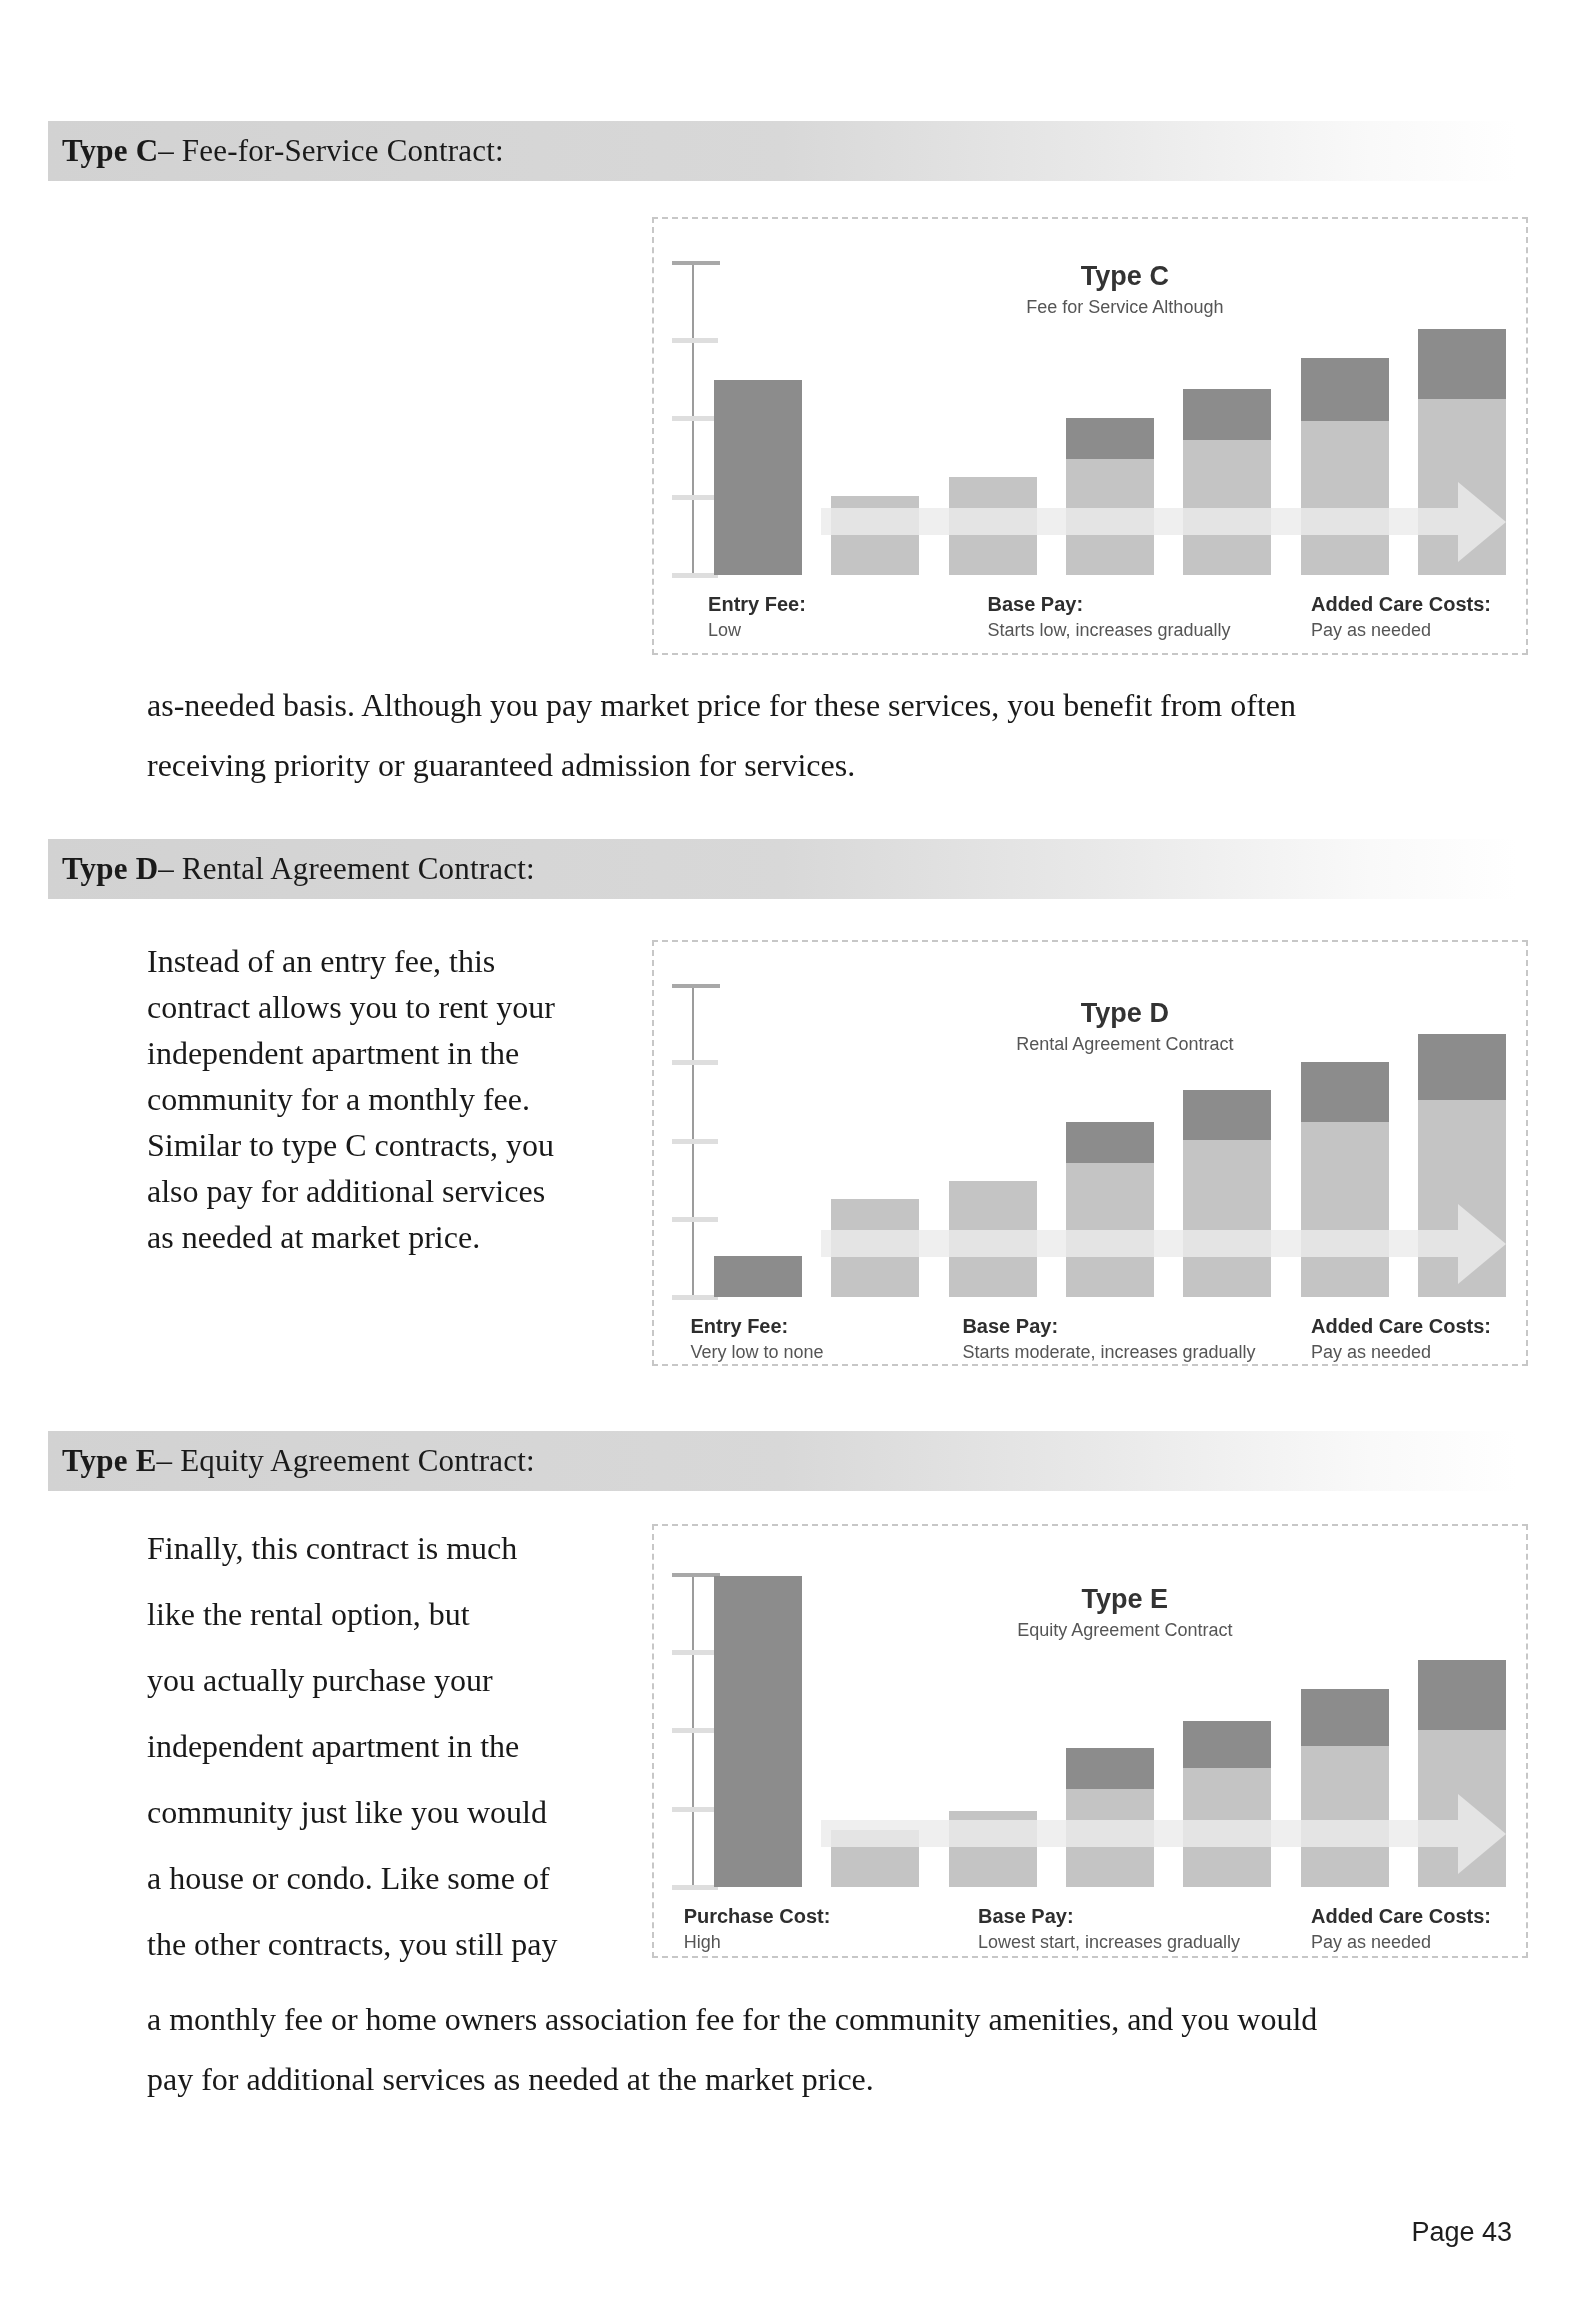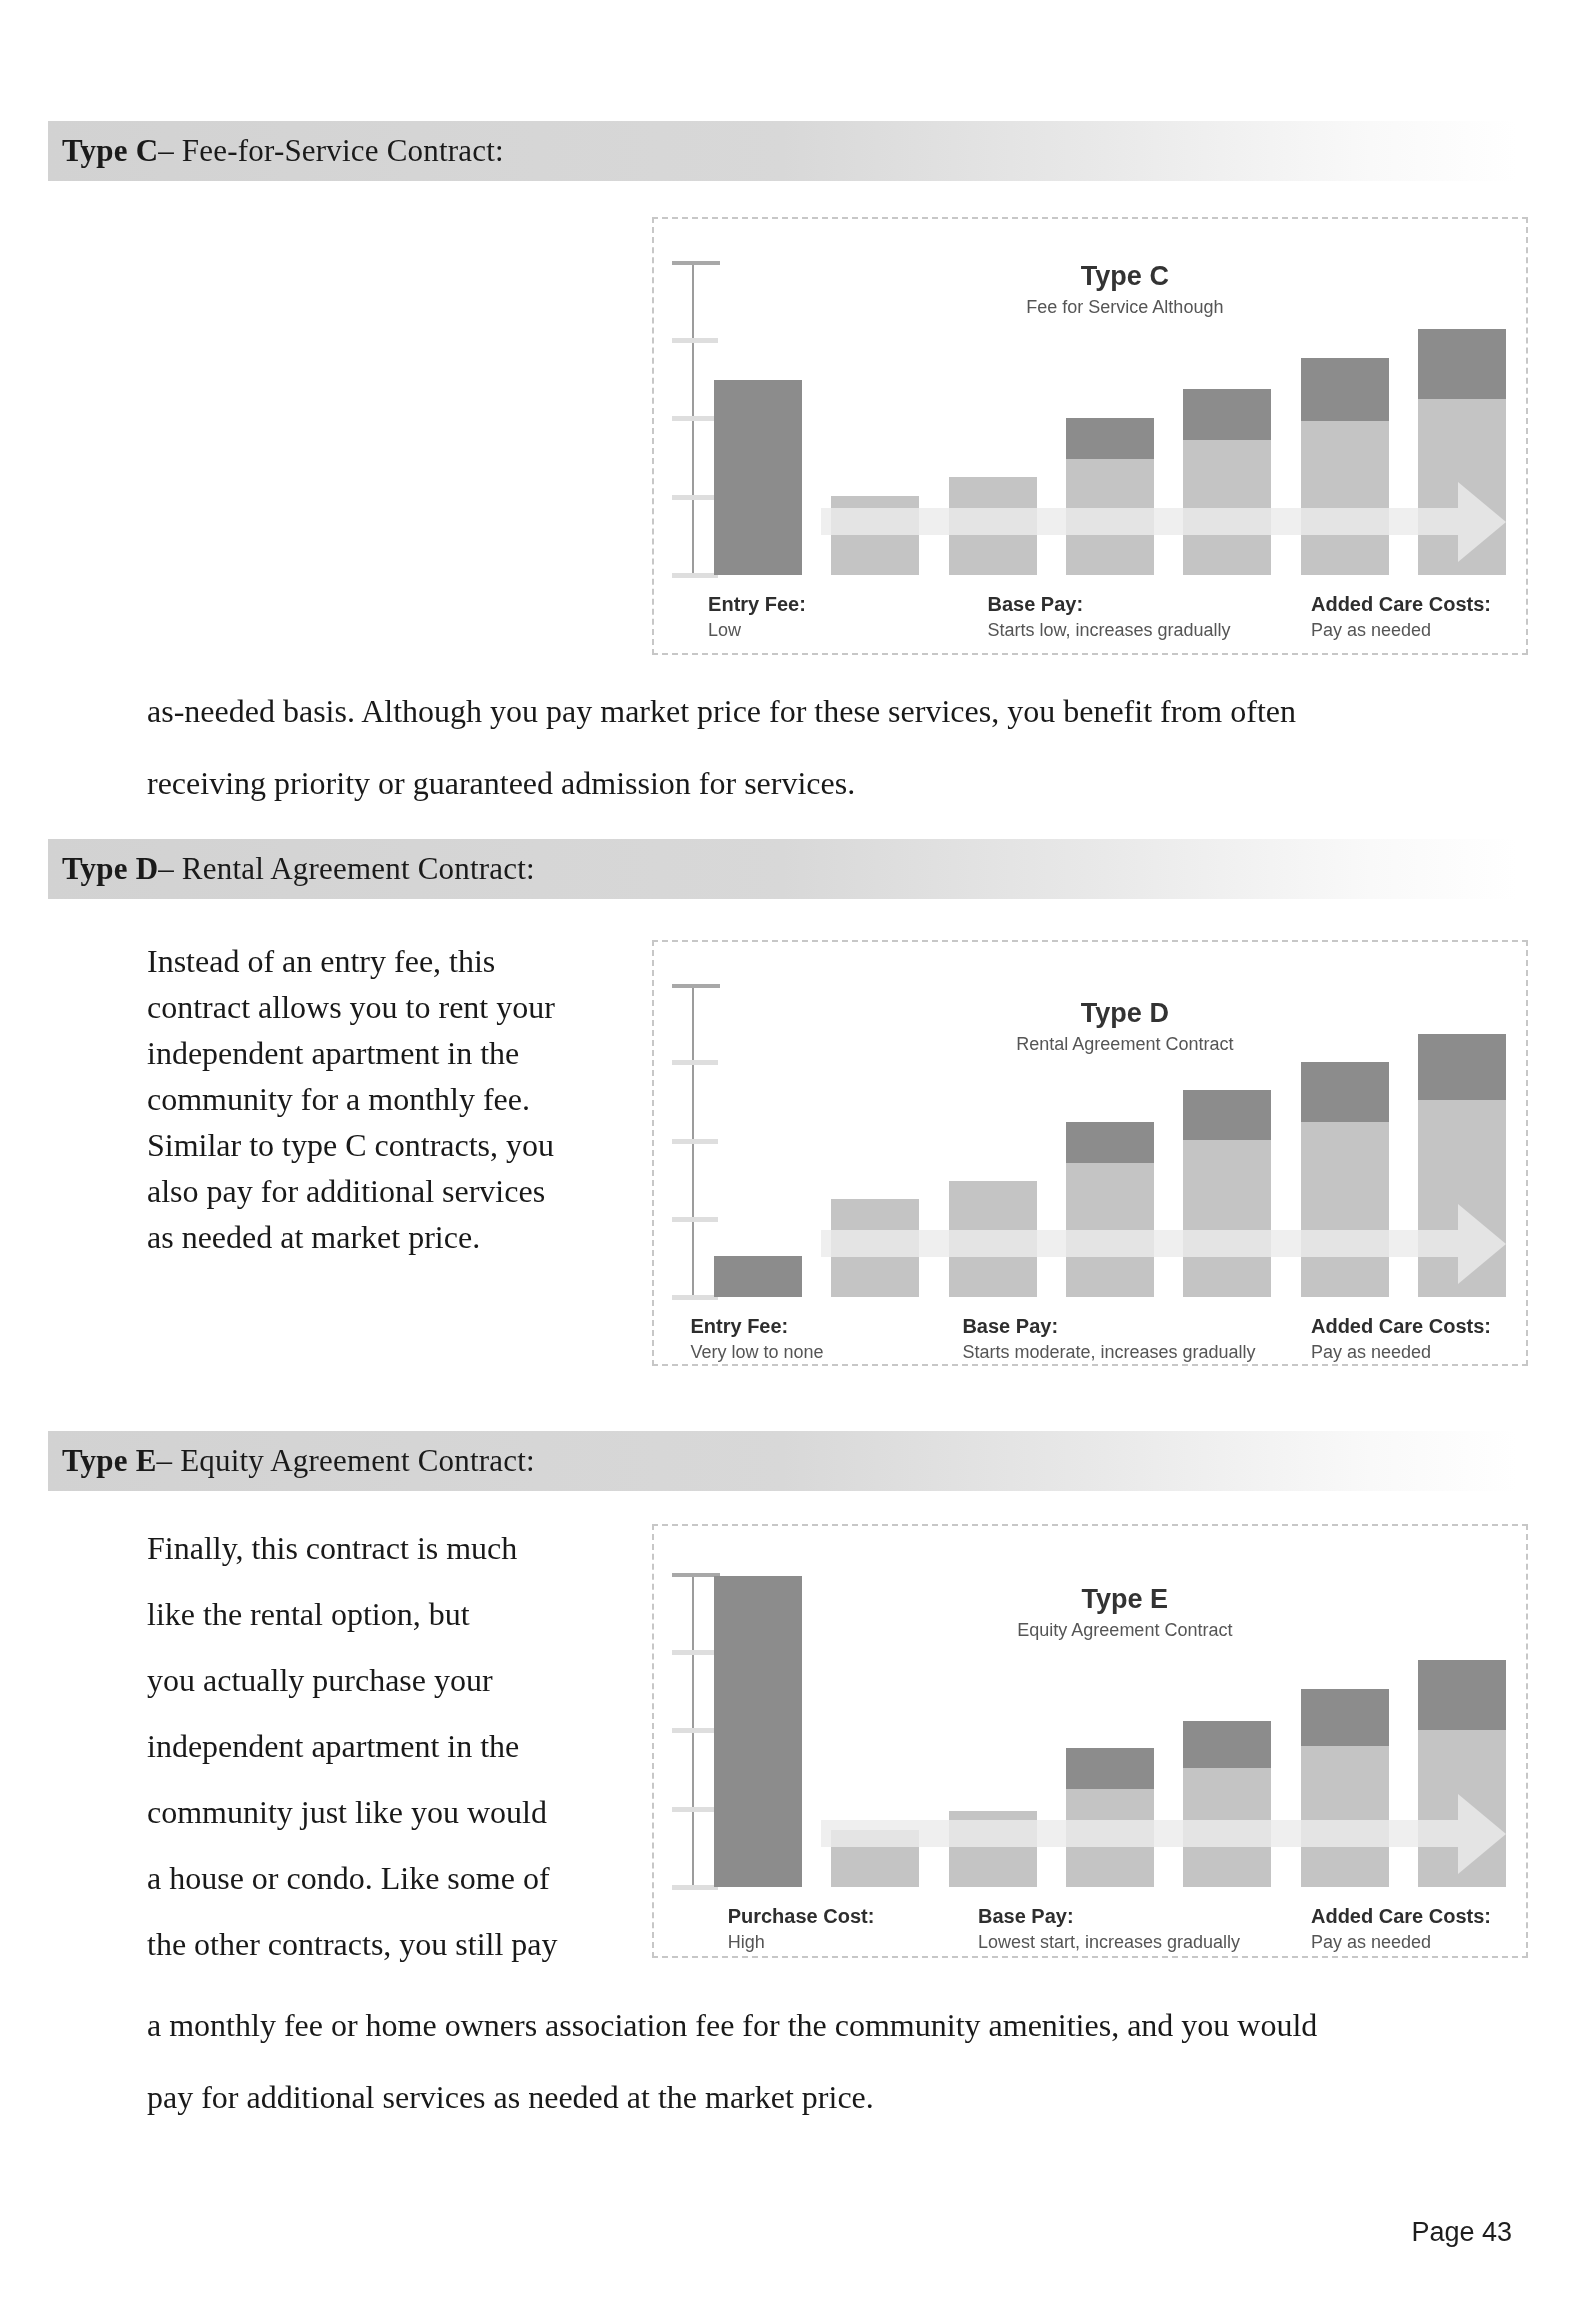--- a/index.html
+++ b/index.html
@@ -12,21 +12,21 @@
     background:linear-gradient(90deg,#d2d2d2 0%,#d8d8d8 50%,#e9e9e9 72%,#f9f9f9 90%,#ffffff 100%);
     display:flex; align-items:center; padding-left:14px; box-sizing:border-box;
     font-size:31px; color:#1a1a1a; letter-spacing:0.2px;
   }
   .heading-bar .hb { font-weight:bold; }
   .col-text {
     position:absolute; left:147px; width:537px; font-size:32px; line-height:68px;
     color:#191919; white-space:pre-line;
   }
   .full-text {
-    position:absolute; left:147px; width:1353px; font-size:32px; line-height:72px;
+    position:absolute; left:147px; width:1353px; font-size:32px; line-height:60px;
     color:#191919; white-space:pre-line;
   }
   .chart {
     position:absolute; left:652px; width:876px; border:2px dashed #c7c7c7;
     box-sizing:border-box; background:#ffffff;
   }
   .ch-title {
     position:absolute; transform:translateX(-50%);
     font-family:"Liberation Sans", sans-serif; font-weight:bold; font-size:27px; color:#333333;
     white-space:nowrap;
@@ -187,21 +187,21 @@
         <div class="bar-seg" style="left: 394px; width: 88px; bottom: 98px; height: 41px; background: rgb(140, 140, 140);"></div>
         <div class="bar-seg" style="left: 511px; width: 88px; bottom: 0px; height: 119px; background: rgb(196, 196, 196);"></div>
         <div class="bar-seg" style="left: 511px; width: 88px; bottom: 119px; height: 47px; background: rgb(140, 140, 140);"></div>
         <div class="bar-seg" style="left: 629px; width: 88px; bottom: 0px; height: 141px; background: rgb(196, 196, 196);"></div>
         <div class="bar-seg" style="left: 629px; width: 88px; bottom: 141px; height: 57px; background: rgb(140, 140, 140);"></div>
         <div class="bar-seg" style="left: 746px; width: 88px; bottom: 0px; height: 157px; background: rgb(196, 196, 196);"></div>
         <div class="bar-seg" style="left: 746px; width: 88px; bottom: 157px; height: 70px; background: rgb(140, 140, 140);"></div>
         <div class="arrow-band" style="left: 149px; width: 637px; bottom: 40px; height: 27px; background: rgb(236, 236, 236);"></div>
         <div class="arrow-head" style="left: 786px; bottom: 13px; border-left-color: rgb(236, 236, 236);"></div>
       </div>
-      <div class="xgroup" style="left: 103px; top: 379px; margin-left: 44px;">
+      <div class="xgroup" style="left: 103px; top: 379px;">
         <div class="l1">Purchase Cost:</div>
         <div class="l2">High</div>
       </div>
       <div class="xgroup" style="left: 455px; top: 379px;">
         <div class="l1">Base Pay:</div>
         <div class="l2">Lowest start, increases gradually</div>
       </div>
       <div class="xgroup" style="left: 747px; top: 379px;">
         <div class="l1">Added Care Costs:</div>
         <div class="l2">Pay as needed</div>

